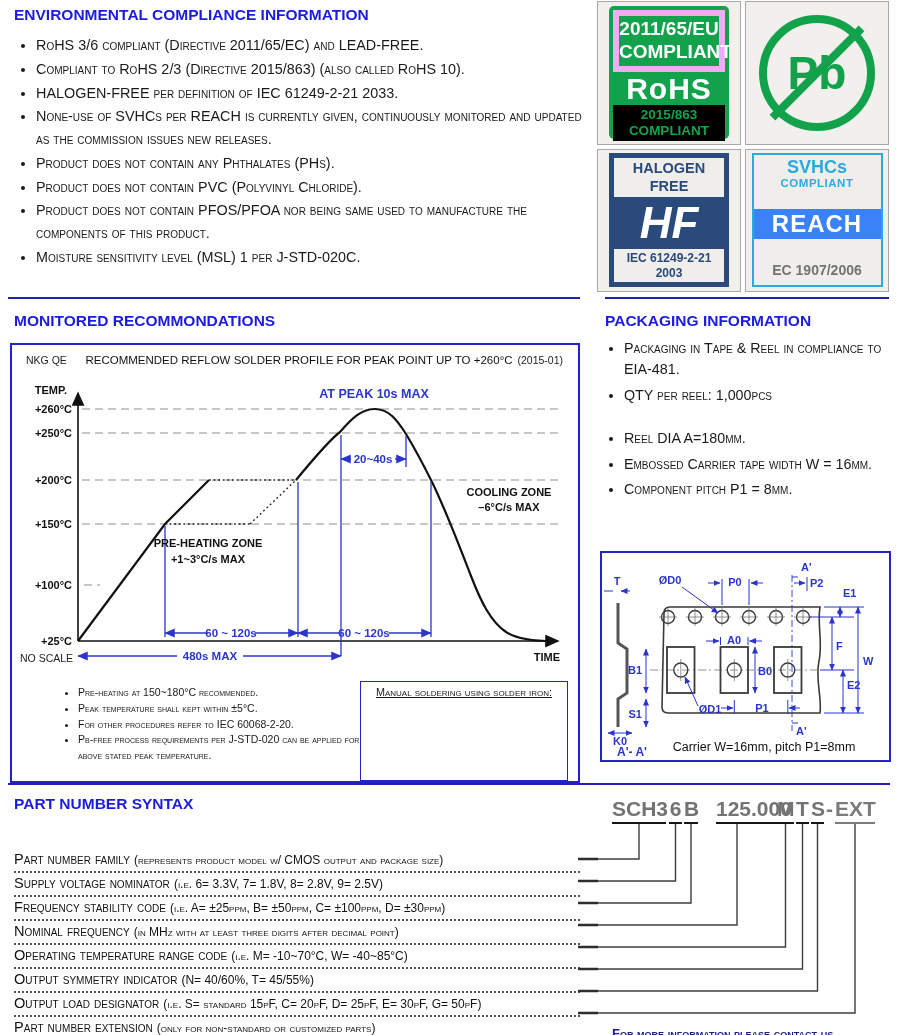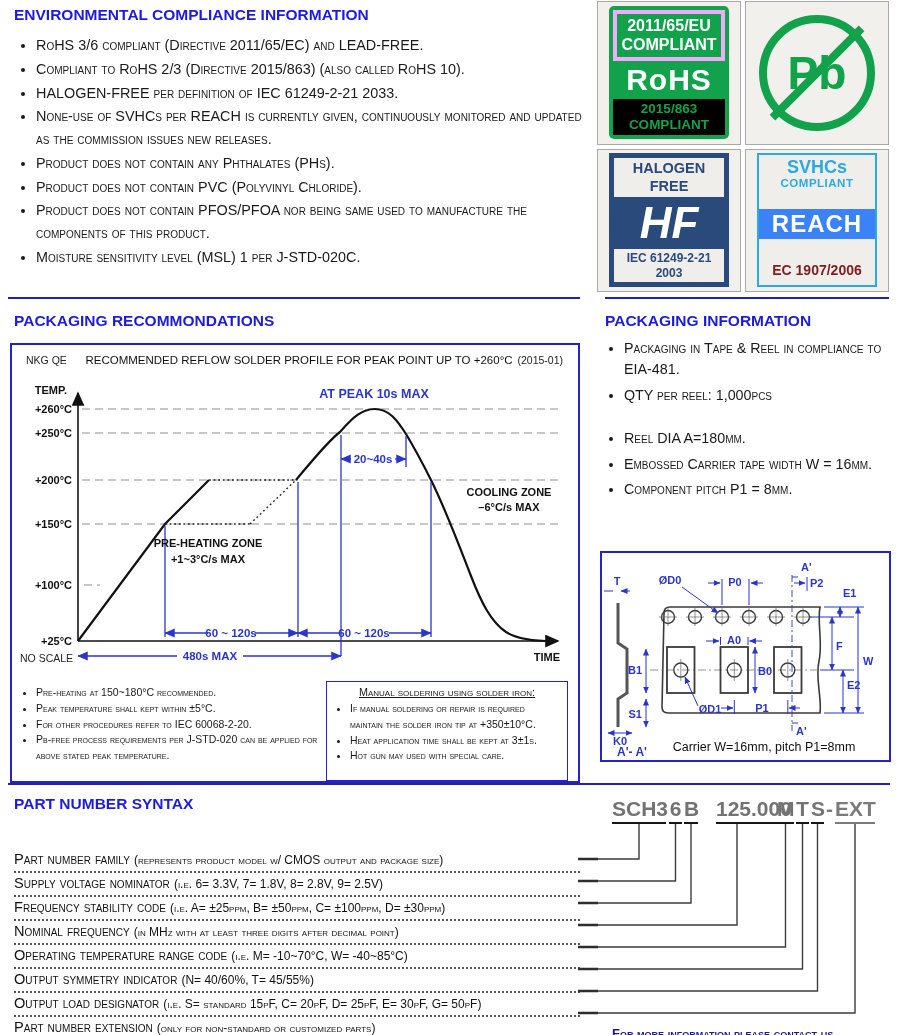--- a/index.html
+++ b/index.html
@@ -10,56 +10,56 @@
   
   .env{position:absolute;left:14px;top:6px;width:568px;}
   .env ul{margin:10px 0 0 0;padding-left:22px;}
   .env li{font-size:14.4px;line-height:1.58;margin-bottom:1px;font-variant:small-caps;}
   
   .badges{position:absolute;left:597px;top:1px;width:292px;height:291px;display:grid;
           grid-template-columns:1fr 1fr;grid-template-rows:1fr 1fr;gap:4px;}
   .badge-cell{border:1px solid #a9a9a9;background:#f1f0ec;display:flex;align-items:center;justify-content:center;}
   .rohs-badge{width:120px;height:133px;background:#12a24c;border-radius:5px;padding:4px;box-sizing:border-box;
               display:flex;flex-direction:column;justify-content:space-between;}
-  .rohs-top{border:4px solid #f0abfc;color:#fff;font-weight:bold;font-size:16px;text-align:center;line-height:1.2;padding:2px 0;}
+  .rohs-top{border:6px solid #f0abfc;color:#fff;font-weight:bold;font-size:19px;text-align:center;line-height:1.2;padding:2px 0;}
   .rohs-name{color:#fff;font-weight:bold;font-size:30px;text-align:center;line-height:1.1;letter-spacing:1px;}
   .rohs-bottom{background:#000000;color:#12a24c;font-weight:bold;font-size:13.5px;text-align:center;line-height:1.2;padding:2px 0;}
   .pb-badge{position:relative;width:116px;height:116px;}
   .pb-circle{position:absolute;inset:0;border:8px solid #12a24c;border-radius:50%;box-sizing:border-box;
              display:flex;align-items:center;justify-content:center;}
   .pb-text{color:#12a24c;font-weight:bold;font-size:46px;}
   .pb-slash{position:absolute;left:54px;top:-5px;width:8px;height:126px;background:#12a24c;transform:rotate(45deg);}
   .hf-badge{width:120px;height:134px;background:#2a4a7c;padding:5px;box-sizing:border-box;
             display:flex;flex-direction:column;justify-content:space-between;}
   .hf-top,.hf-bottom{background:#efeeea;color:#2a4a7c;font-weight:bold;text-align:center;line-height:1.2;padding:2px 0;}
   .hf-top{font-size:14.5px;}
   .hf-abbr{color:#fff;font-weight:bold;font-size:44px;text-align:center;line-height:1.1;font-style:italic;}
   .hf-bottom{font-size:12px;}
-  .reach-badge{width:120px;height:134px;background:#efeeea;border:2px solid #29abe2;box-sizing:border-box;
+  .reach-badge{width:131px;height:134px;background:#efeeea;border:2px solid #29abe2;box-sizing:border-box;
                display:flex;flex-direction:column;justify-content:space-between;padding:3px 0;}
   .reach-l1{color:#29abe2;font-weight:bold;font-size:18px;text-align:center;line-height:1.05;}
   .reach-l2{color:#29abe2;font-weight:bold;font-size:11.5px;text-align:center;letter-spacing:.5px;}
   .reach-name{background:#3b82f6;color:#fff;font-weight:bold;font-size:24px;text-align:center;letter-spacing:1px;padding:1px 0;}
-  .reach-bottom{color:#7f1d1d;font-weight:bold;font-size:14px;text-align:center;padding:4px 8px;}
+  .reach-bottom{color:#737373;font-weight:bold;font-size:14px;text-align:center;padding:4px 8px;}
   
   .chart-box{position:absolute;left:10px;top:343px;width:570px;height:440px;border:2.5px solid #2323c8;box-sizing:border-box;background:#fff;}
   .grid{stroke:#909090;stroke-width:1.2;stroke-dasharray:8 5;fill:none;}
   .axis{stroke:#111;stroke-width:1.6;fill:none;}
   .profile{fill:none;stroke:#111;stroke-width:2.2;}
   .dotprofile{fill:none;stroke:#222;stroke-width:1.4;stroke-dasharray:1.8 2.8;}
   .bluev{stroke:#2b35cc;stroke-width:1.3;fill:none;}
   .bluel{stroke:#2b35cc;stroke-width:1.3;fill:none;}
   text{font-family:"Liberation Sans",sans-serif;}
   .t-sm{font-size:10.5px;fill:#222;}
   .t-title{font-size:11.5px;fill:#111;}
   .t-tick{font-size:11px;font-weight:bold;fill:#111;}
   .t-blue{fill:#2b35cc;font-weight:bold;font-size:11.5px;}
   .t-blue-lg{fill:#2b35cc;font-weight:bold;font-size:12.5px;}
   .t-ann{font-size:11px;font-weight:bold;fill:#111;}
-  .chart-notes{display:flex;gap:8px;padding:2px 10px 0 6px;}
+  .chart-notes{display:flex;gap:0;padding:2px 10px 0 6px;margin-left:42px;}
   .notes-left{width:300px;}
   .notes-left ul{margin:4px 0 0 0;padding-left:18px;}
   .notes-left li,.manual-box li{font-size:10.5px;line-height:1.5;font-variant:small-caps;}
   .manual-box{border:1.5px solid #2323c8;padding:4px 8px 5px;flex:1;height:100px;box-sizing:border-box;}
   .manual-title{font-size:10.8px;text-decoration:underline;text-align:center;font-variant:small-caps;}
   .manual-box ul{margin:3px 0 0 0;padding-left:15px;}
   
   .pack-list{position:absolute;left:604px;top:338px;width:288px;}
   .pack-list ul{margin:0;padding-left:20px;}
   .pack-list li{font-size:14.3px;line-height:1.5;margin-bottom:4px;font-variant:small-caps;}
@@ -140,21 +140,21 @@
       </div>
       <div class="reach-name">REACH</div>
       <div class="reach-bottom">EC 1907/2006</div>
     </div>
   </div>
 </div>
 
 <div class="divider" style="left:8px;top:297px;width:572px;"></div>
 <div class="divider" style="left:605px;top:297px;width:284px;"></div>
 
-<div class="heading" style="left:14px;top:312px;">PACKAGING RECOMMONDATIONS</div>
+<div class="heading" style="left:14px;top:312px;">MONITORED RECOMMONDATIONS</div>
 
 <div class="chart-box">
   <svg width="565" height="330" viewBox="0 0 565 330">
     <defs>
       <marker id="aB" markerWidth="9" markerHeight="8" refX="7.5" refY="3.5" orient="auto-start-reverse">
         <path d="M0,0 L8,3.5 L0,7 Z" fill="#2b35cc"></path>
       </marker>
       <marker id="aK" markerWidth="10" markerHeight="9" refX="8" refY="4" orient="auto-start-reverse">
         <path d="M0,0 L9,4 L0,8 Z" fill="#111"></path>
       </marker>
@@ -212,25 +212,20 @@
     <div class="notes-left">
       <ul>
         <li>Pre-heating at 150~180°C recommended.</li>
         <li>Peak temperature shall kept within ±5°C.</li>
         <li>For other procedures refer to IEC 60068-2-20.</li>
         <li>Pb-free process requirements per J-STD-020 can be applied for above stated peak temperature.</li>
       </ul>
     </div>
     <div class="manual-box">
       <div class="manual-title">Manual soldering using solder iron:</div>
-      <ul>
-        <li>If manual soldering or repair is required maintain the solder iron tip at +350±10°C.</li>
-        <li>Heat application time shall be kept at 3±1s.</li>
-        <li>Hot gun may used with special care.</li>
-      </ul>
     </div>
   </div>
 </div>
 
 <div class="heading" style="left:605px;top:312px;">PACKAGING INFORMATION</div>
 <div class="pack-list">
   <ul>
     <li>Packaging in Tape &amp; Reel in compliance to EIA-481.</li>
     <li class="gap">QTY per reel: 1,000pcs</li>
     <li>Reel DIA A=180mm.</li>

